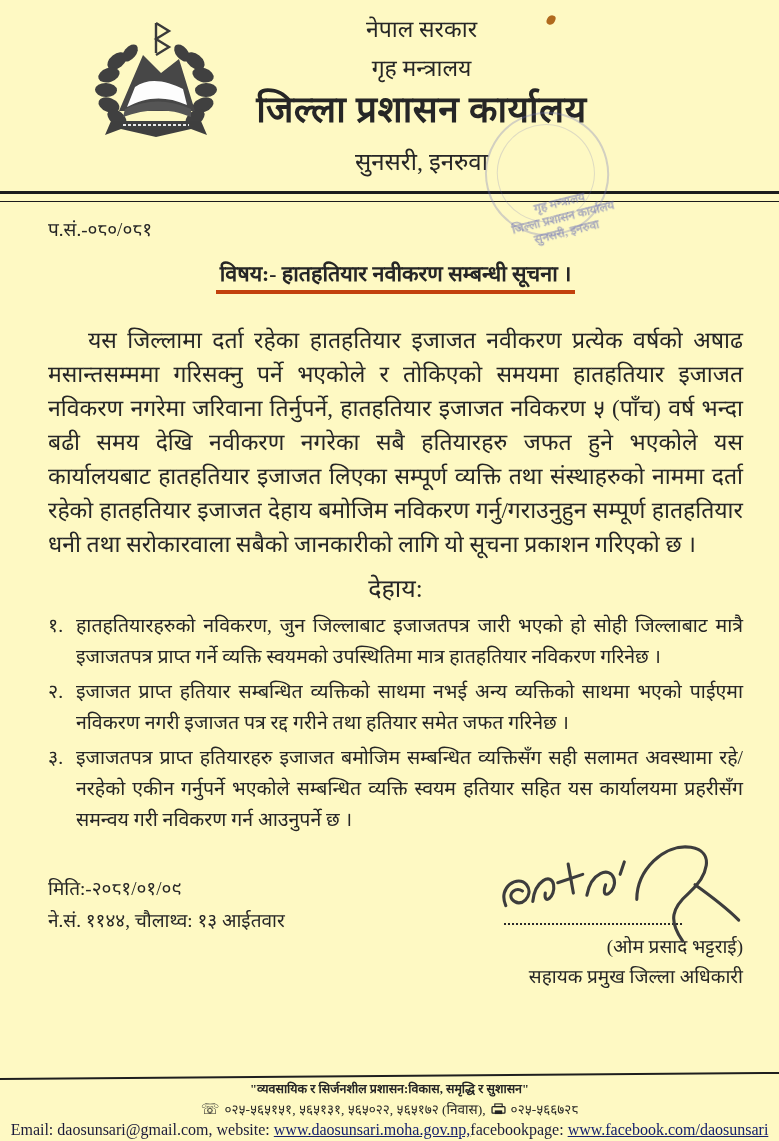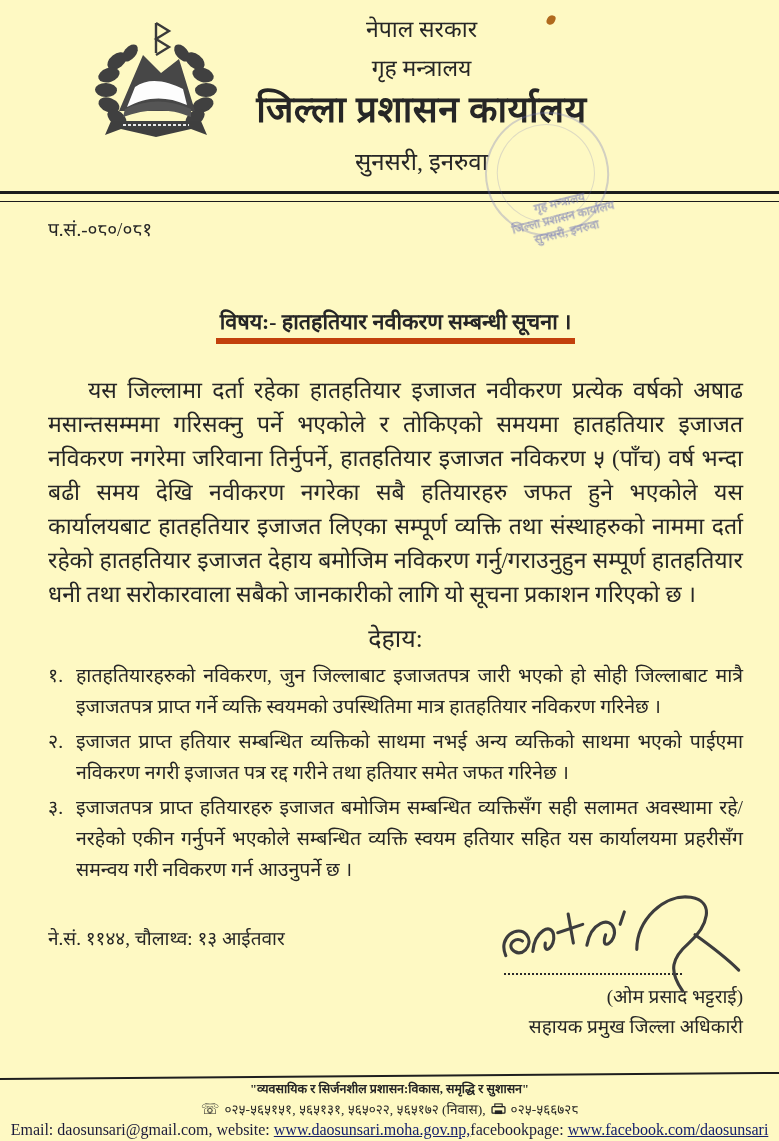--- a/index.html
+++ b/index.html
@@ -32,21 +32,21 @@
   .stamp-ring2{position:absolute;left:30px;top:4px;width:96px;height:96px;border:1px solid rgba(108,114,190,.22);border-radius:50%;}
   .stamp-lines{position:absolute;left:0;top:78px;width:170px;text-align:center;font-size:12px;line-height:15px;font-weight:700;filter:blur(.4px);}
   
   .head-rule{position:relative;margin-top:14px;height:7px;border-top:3px solid #1c1c1c;border-bottom:1px solid #1c1c1c;z-index:2;}
   
   .content{position:relative;padding:10px 36px 0 48px;z-index:1;}
   .ref-no{font-size:19px;margin-top:4px;}
   .subject-wrap{text-align:center;margin-top:16px;}
   .subject{
     display:inline-block;font-size:21.5px;font-weight:700;
-    border-bottom:6px solid #c2410c;padding:0 4px 3px 4px;margin-top:48px;
+    border-bottom:4px solid #c2410c;padding:0 4px 3px 4px;
   }
   .body-par{
     margin:30px 0 0 0;font-size:23px;line-height:34px;
     text-align:justify;text-indent:40px;
   }
   .list-heading{text-align:center;font-size:25px;margin-top:8px;}
   .list{margin-top:6px;}
   .list-item{display:flex;font-size:19.5px;line-height:31px;margin-top:4px;}
   .list-num{width:28px;flex:none;text-align:left;}
   .list-text{flex:1;text-align:justify;}
@@ -152,20 +152,21 @@
         <span class="list-text">इजाजत प्राप्त हतियार सम्बन्धित व्यक्तिको साथमा नभई अन्य व्यक्तिको साथमा भएको पाईएमा नविकरण नगरी इजाजत पत्र रद्द गरीने तथा हतियार समेत जफत गरिनेछ ।</span>
       </div>
       <div class="list-item">
         <span class="list-num">३.</span>
         <span class="list-text">इजाजतपत्र प्राप्त हतियारहरु इजाजत बमोजिम सम्बन्धित व्यक्तिसँग सही सलामत अवस्थामा रहे/नरहेको एकीन गर्नुपर्ने भएकोले सम्बन्धित व्यक्ति स्वयम हतियार सहित यस कार्यालयमा प्रहरीसँग समन्वय गरी नविकरण गर्न आउनुपर्ने छ ।</span>
       </div>
     </div>
 
     <div class="sign-row">
       <div class="date-block">
+        <div>मिति:-२०८१/०१/०९</div>
         <div>ने.सं. ११४४, चौलाथ्व: १३ आईतवार</div>
       </div>
 
       <div class="sig-block">
         <svg class="sig-scrawl" viewBox="0 0 240 100" aria-hidden="true">
           <g fill="none" stroke="#3d3d3d" stroke-width="3" stroke-linecap="round">
             <path d="M14 64 C6 46 26 34 34 44 C42 54 28 68 20 58 C16 52 24 46 30 50"></path>
             <path d="M40 60 C42 40 58 32 60 44 C62 56 50 64 52 52"></path>
             <path d="M64 42 L88 34"></path>
             <path d="M74 24 L79 52"></path>

